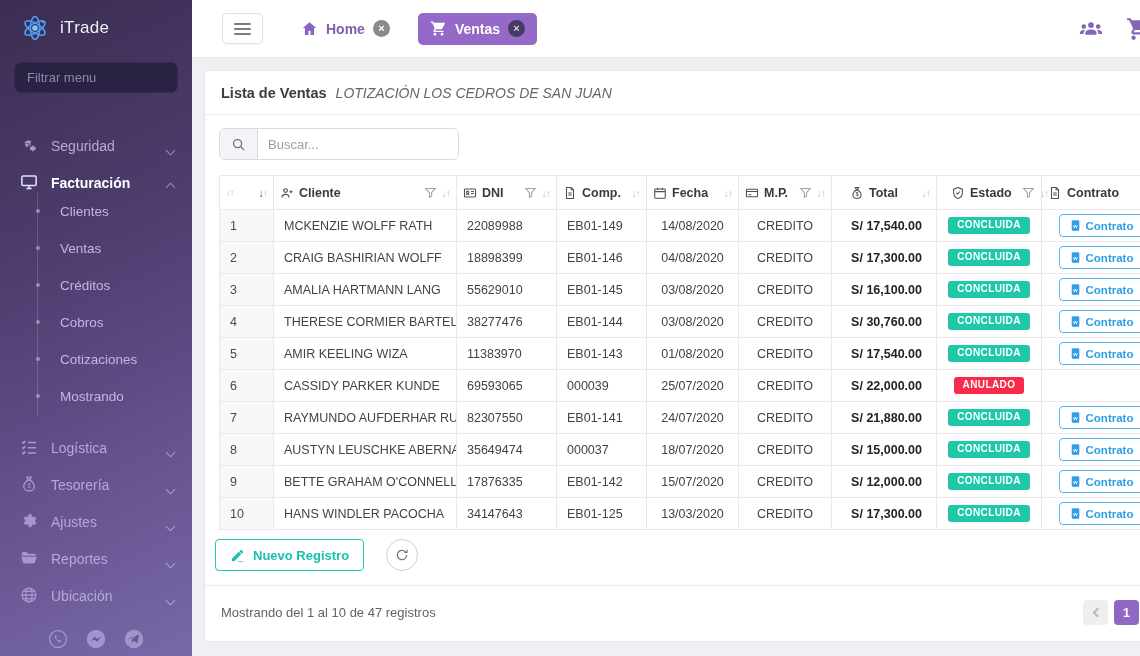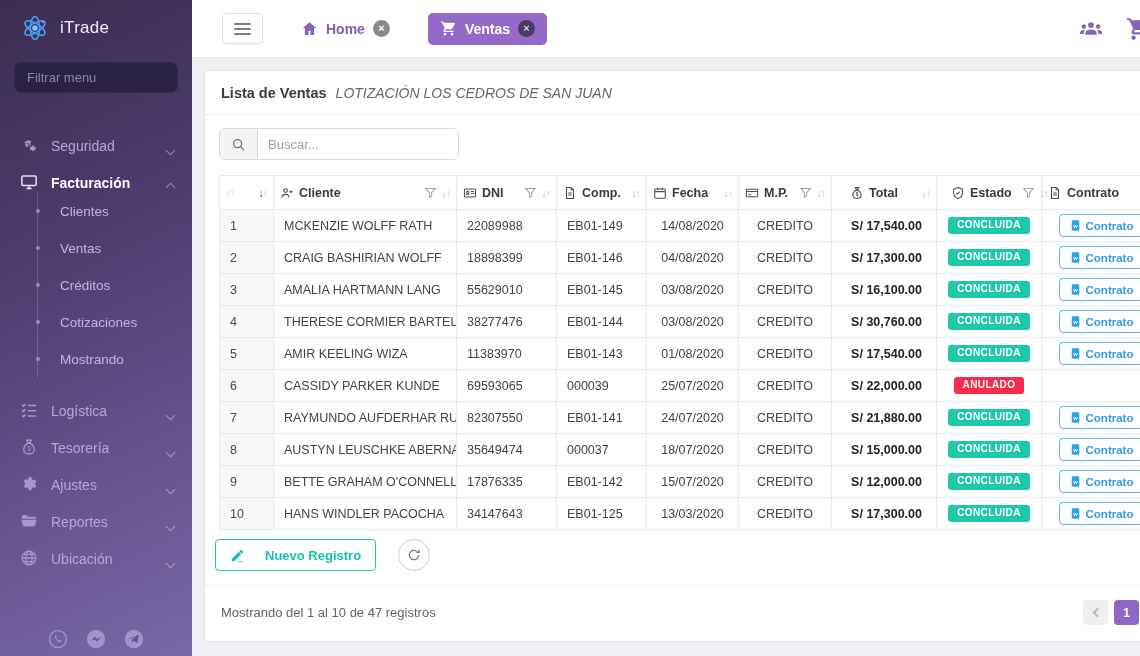--- a/index.html
+++ b/index.html
@@ -27,21 +27,21 @@
   .submenu li { position:relative; height:37px; display:flex; align-items:center; padding-left:22px; font-size:13.5px; color:#c3b6e0; cursor:pointer; }
   .submenu li::before { content:""; position:absolute; left:-2.5px; top:16px; width:4px; height:4px; border-radius:50%; background:rgba(255,255,255,.38); }
   .social { position:absolute; bottom:6px; left:0; width:100%; display:flex; justify-content:center; gap:16px; color:#a493cb; }
   .social span { width:22px; height:22px; display:inline-flex; }
 
   
   .main { flex:1; position:relative; overflow:hidden; background:#eef0f3; }
   .topbar { height:58px; background:#fff; border-bottom:1px solid #e6e6ea; display:flex; align-items:center; padding-left:30px; position:relative; }
   .burger { width:41px; height:31px; background:#fff; border:1px solid #e0e0e2; border-radius:5px; display:flex; flex-direction:column; justify-content:center; align-items:center; gap:3px; cursor:pointer; box-shadow:0 1px 2px rgba(0,0,0,.04); }
   .burger i { display:block; width:17px; height:2px; background:#7c7c82; border-radius:1px; }
-  .tabs { display:flex; align-items:center; margin-left:26px; gap:26px; }
+  .tabs { display:flex; align-items:center; margin-left:26px; gap:16px; }
   .tab { display:flex; align-items:center; gap:8px; padding:0 12px; height:32px; border-radius:5px; font-size:14px; font-weight:bold; color:#7e5db3; cursor:pointer; }
   .tab .t-ico { width:17px; height:17px; display:flex; color:#8a63c1; }
   .tab.active { background:#9469c8; color:#fff; }
   .tab.active .t-ico { color:#fff; }
   .close-badge { width:17px; height:17px; border-radius:50%; background:#8a8a8a; color:#fff; font-size:11px; font-weight:bold; display:inline-flex; align-items:center; justify-content:center; line-height:1; cursor:pointer; }
   .tab.active .close-badge { background:#463b60; color:#d9d0ee; }
   .topbar-right { position:absolute; right:-12px; top:0; height:58px; display:flex; align-items:center; gap:22px; color:#8566b5; }
   .topbar-right .tb-ico { width:26px; height:26px; display:flex; cursor:pointer; }
 
   
@@ -72,21 +72,21 @@
   td.num { background:#f7f8f9; color:#4a4a4e; }
   td.c-cliente { white-space:nowrap; overflow:hidden; }
   td.center { text-align:center; }
   td.total { text-align:right; font-weight:bold; color:#232326; padding-right:14px; }
   .badge { display:inline-block; padding:3px 9px 4px 9px; border-radius:3px; color:#fff; font-size:10px; font-weight:bold; letter-spacing:.4px; line-height:1; }
   .contract-btn { display:inline-flex; align-items:center; gap:5px; height:23px; padding:0 10px; background:#fff; border:1px solid #5cb6f0; border-radius:4px; color:#2e9fe5; font-size:11.5px; font-weight:bold; cursor:pointer; font-family:"Liberation Sans",sans-serif; }
   .contract-btn svg { width:11px; height:13px; }
 
   
   .btn-row { display:flex; align-items:center; gap:22px; padding:9px 0 10px 10px; }
-  .new-btn { display:flex; align-items:center; gap:20px; height:31px; padding:15px 14px; background:#fff; border:1px solid #21c9b3; border-radius:4px; color:#19c0ac; font-size:13px; font-weight:bold; cursor:pointer; font-family:"Liberation Sans",sans-serif; }
+  .new-btn { display:flex; align-items:center; gap:8px; height:31px; padding:15px 14px; background:#fff; border:1px solid #21c9b3; border-radius:4px; color:#19c0ac; font-size:13px; font-weight:bold; cursor:pointer; font-family:"Liberation Sans",sans-serif; }
   .new-btn svg { width:15px; height:15px; }
   .refresh-btn { width:32px; height:32px; border-radius:50%; background:#fff; border:1px solid #cfcfd2; color:#76767a; display:flex; align-items:center; justify-content:center; cursor:pointer; }
   .refresh-btn svg { width:14px; height:14px; }
   .card-footer { border-top:1px solid #ececef; margin-top:4px; padding:14px 34px 16px 16px; display:flex; align-items:center; }
   .showing { font-size:13px; color:#5f6368; }
   .pager { margin-left:auto; display:flex; gap:6px; }
   .page-btn { width:25px; height:25px; border-radius:4px; display:flex; align-items:center; justify-content:center; font-size:12.5px; cursor:pointer; }
   .page-prev { background:#efeff1; color:#b4b4b8; }
   .page-prev .pchev { width:7px; height:7px; border-left:2px solid #b9b9bd; border-bottom:2px solid #b9b9bd; transform:rotate(45deg); margin-left:3px; }
   .page-active { background:#8f68c5; color:#fff; font-weight:bold; }
@@ -139,20 +139,21 @@
             </svg>
         </span>
         <span class="nav-label">Facturación</span>
         <span class="chev up"></span>
       </div>
 
       <ul class="submenu">
         <li>Clientes</li>
         <li>Ventas</li>
         <li>Créditos</li>
+        <li>Cobros</li>
         <li>Cotizaciones</li>
         <li>Mostrando</li>
       </ul>
 
       <div class="nav-item">
         <span class="nav-ico">
           <svg viewBox="0 0 24 24" fill="none" stroke="currentColor" stroke-width="2.1">
               <path d="M3 5.2l1.6 1.6L7.4 4M3 12.2l1.6 1.6 2.8-2.8M3 19.2l1.6 1.6 2.8-2.8M10.5 6h11M10.5 13h11M10.5 20h11"></path>
             </svg>
         </span>

